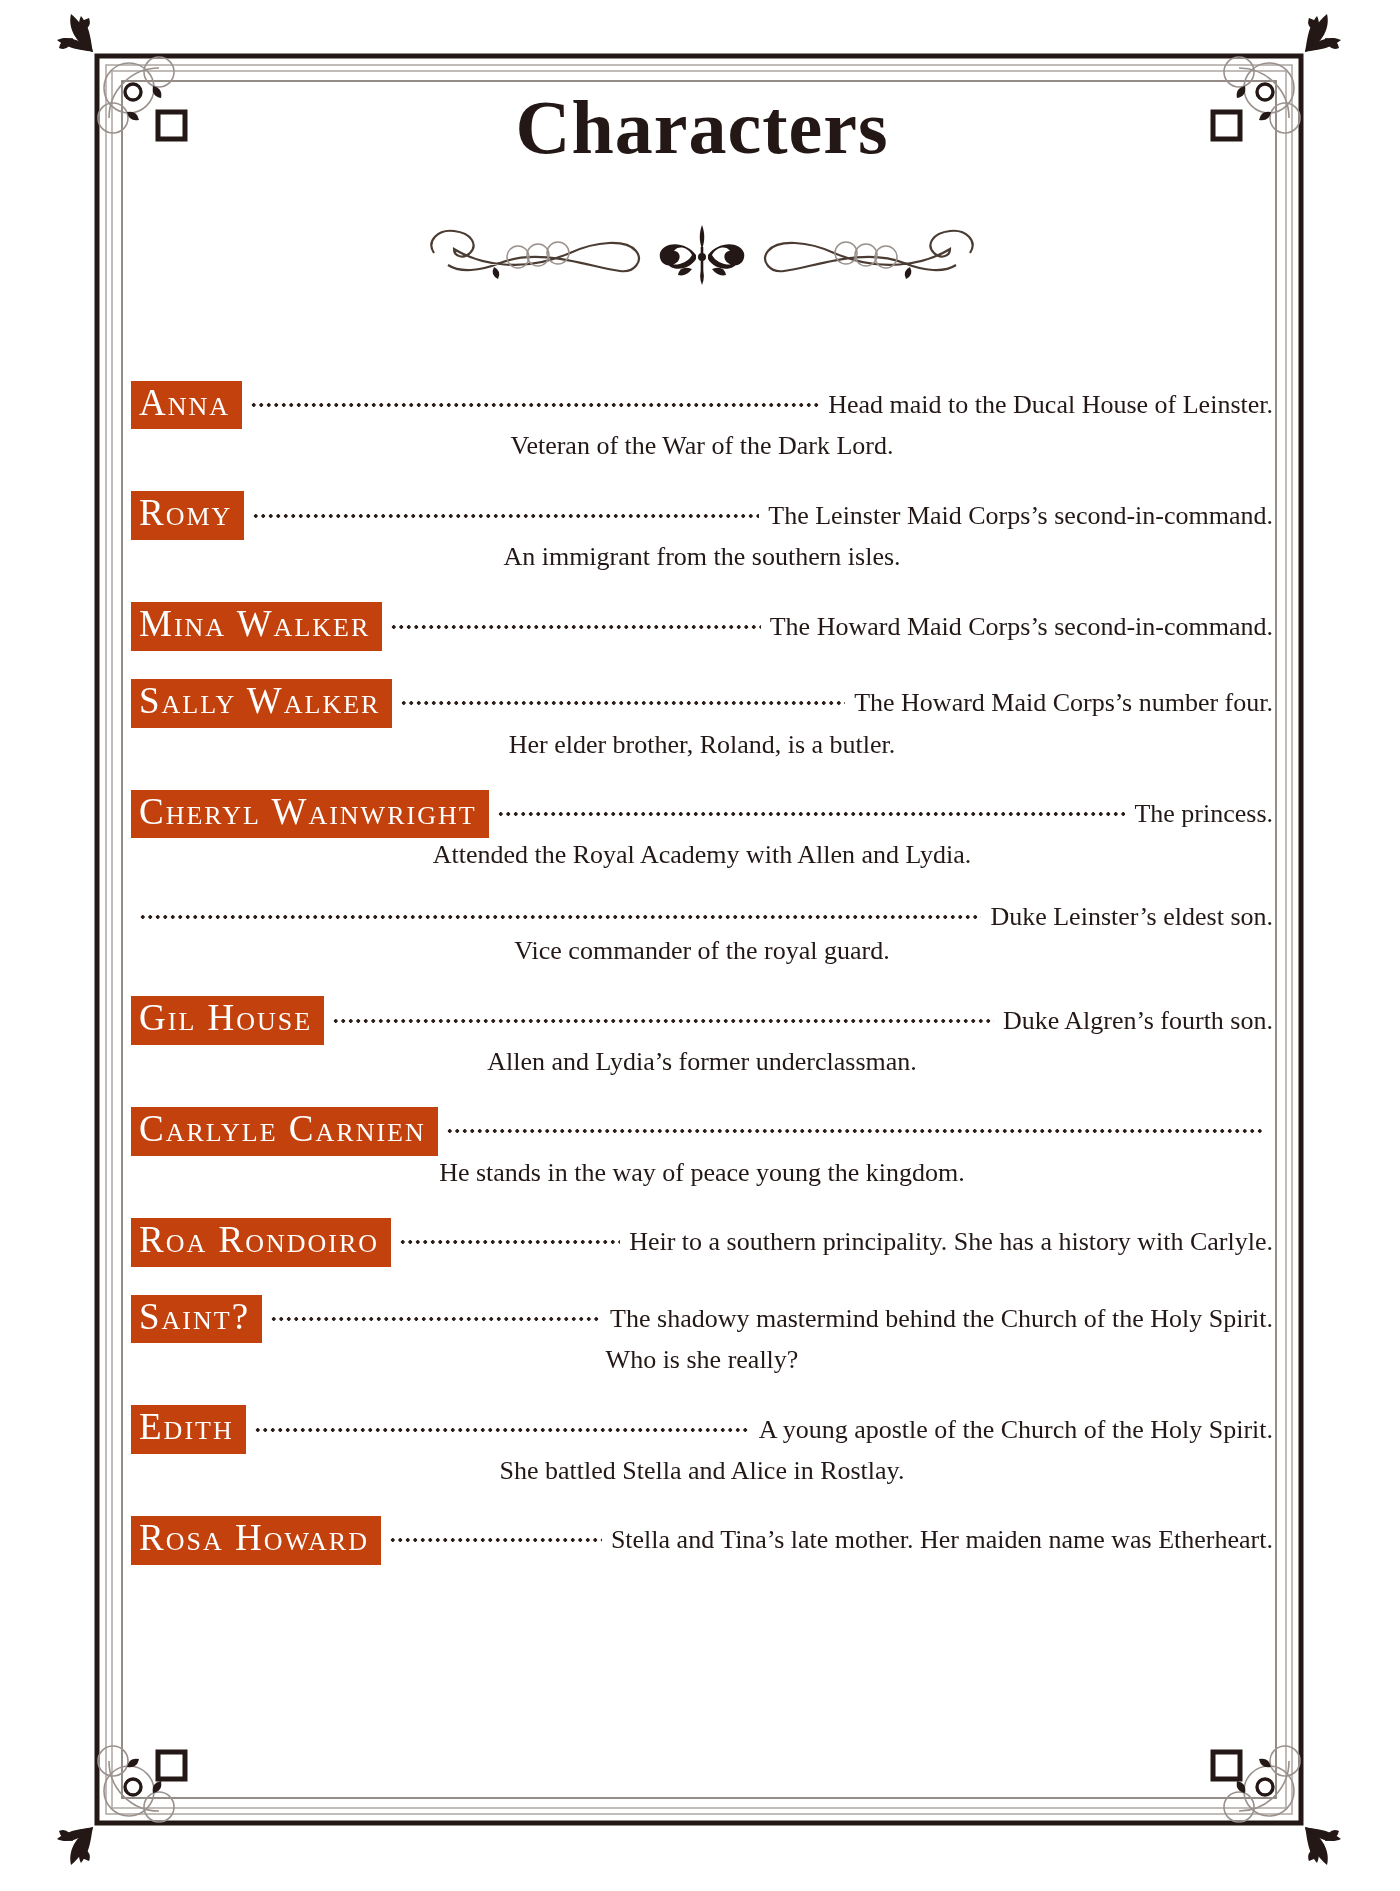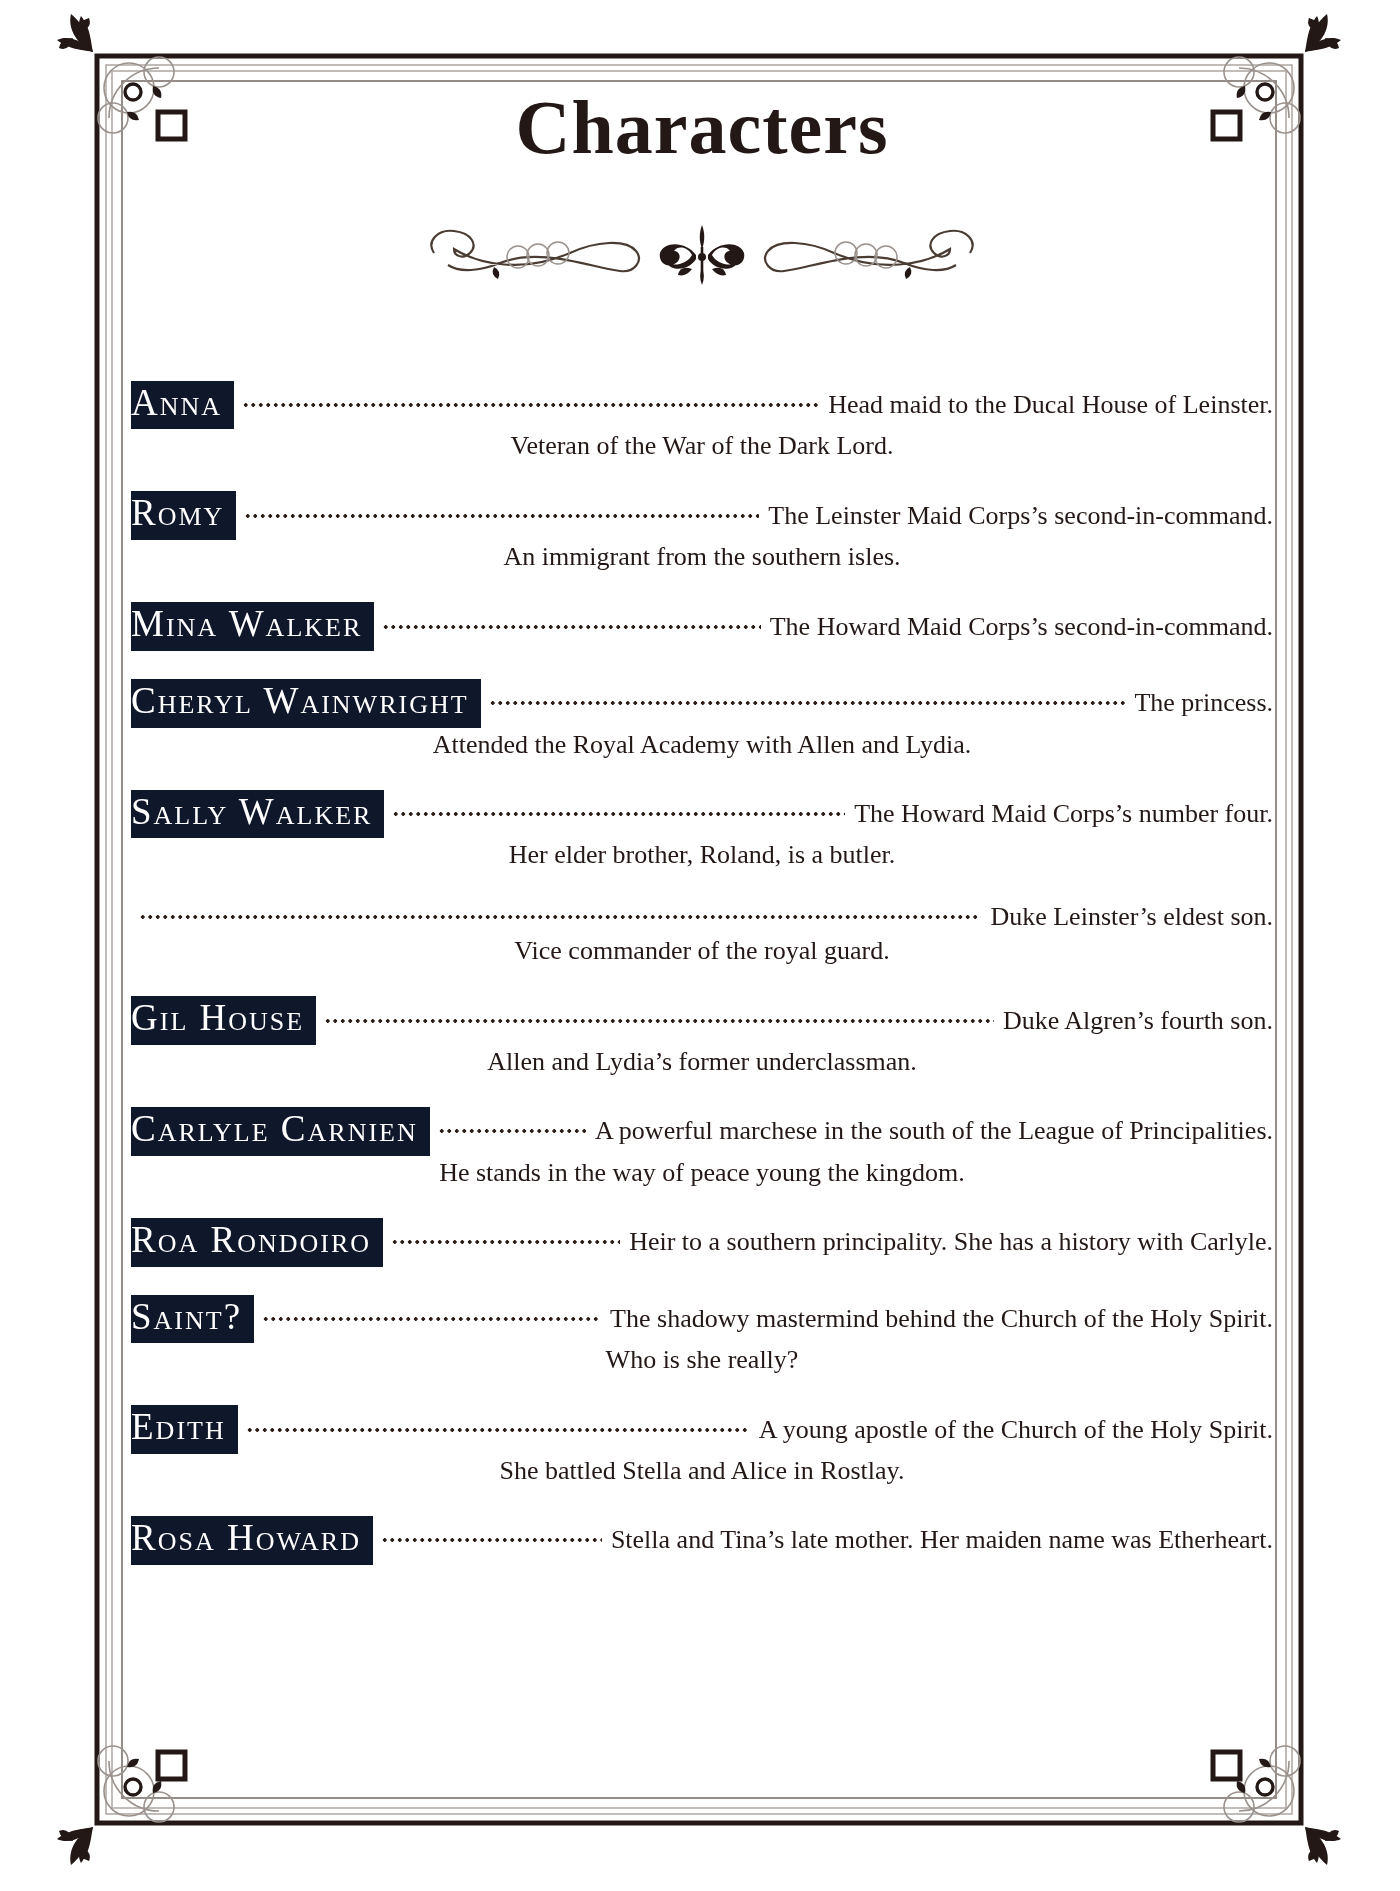--- a/index.html
+++ b/index.html
@@ -23,27 +23,27 @@
     font-weight:bold;
     letter-spacing:1px;
     color:#231815;
   }
   .divider{display:block;margin:14px auto 0 auto;}
   .entries{margin-top:84px;}
   .entry{margin-bottom:28px;}
   .entry-top{display:flex;align-items:center;}
   .name-box{
     flex:0 0 auto;
-    background:#0f172a;
+    background:#c2410c;
     color:#ffffff;
     font-variant:small-caps;
     font-size:37px;
     line-height:1.02;
     letter-spacing:2px;
-    padding:3px 12px 8px 0;
+    padding:3px 12px 8px 8px;
     white-space:nowrap;
   }
   .leader{
     flex:1 1 auto;
     min-width:12px;
     height:34px;
     margin:0 9px 0 8px;
     background:radial-gradient(circle, #2b1c15 1.7px, rgba(0,0,0,0) 1.9px) left center / 7.5px 34px repeat-x;
   }
   .desc{
@@ -159,36 +159,36 @@
         <div class="entry-top">
           <span class="name-box">Mina Walker</span>
           <span class="leader"></span>
           <span class="desc">The Howard Maid Corps’s second-in-command.</span>
         </div>
 
       </div>
 
       <div class="entry">
         <div class="entry-top">
+          <span class="name-box">Sally Walker</span>
+          <span class="leader"></span>
+          <span class="desc">The Howard Maid Corps’s number four.</span>
+        </div>
+        <div class="desc line2">Her elder brother, Roland, is a butler.</div>
+      </div>
+
+      <div class="entry">
+        <div class="entry-top">
           <span class="name-box">Cheryl Wainwright</span>
           <span class="leader"></span>
           <span class="desc">The princess.</span>
         </div>
         <div class="desc line2">Attended the Royal Academy with Allen and Lydia.</div>
       </div>
 
-      <div class="entry">
-        <div class="entry-top">
-          <span class="name-box">Sally Walker</span>
-          <span class="leader"></span>
-          <span class="desc">The Howard Maid Corps’s number four.</span>
-        </div>
-        <div class="desc line2">Her elder brother, Roland, is a butler.</div>
-      </div>
-
 
       <div class="entry">
         <div class="entry-top">
           <span class="leader"></span>
           <span class="desc">Duke Leinster’s eldest son.</span>
         </div>
         <div class="desc line2">Vice commander of the royal guard.</div>
       </div>
 
       <div class="entry">
@@ -197,21 +197,20 @@
           <span class="leader"></span>
           <span class="desc">Duke Algren’s fourth son.</span>
         </div>
         <div class="desc line2">Allen and Lydia’s former underclassman.</div>
       </div>
 
       <div class="entry">
         <div class="entry-top">
           <span class="name-box">Carlyle Carnien</span>
           <span class="leader"></span>
-          <span class="desc">A powerful marchese in the south of the League of Principalities.</span>
         </div>
         <div class="desc line2">He stands in the way of peace young the kingdom.</div>
       </div>
 
       <div class="entry">
         <div class="entry-top">
           <span class="name-box">Roa Rondoiro</span>
           <span class="leader"></span>
           <span class="desc">Heir to a southern principality. She has a history with Carlyle.</span>
         </div>

